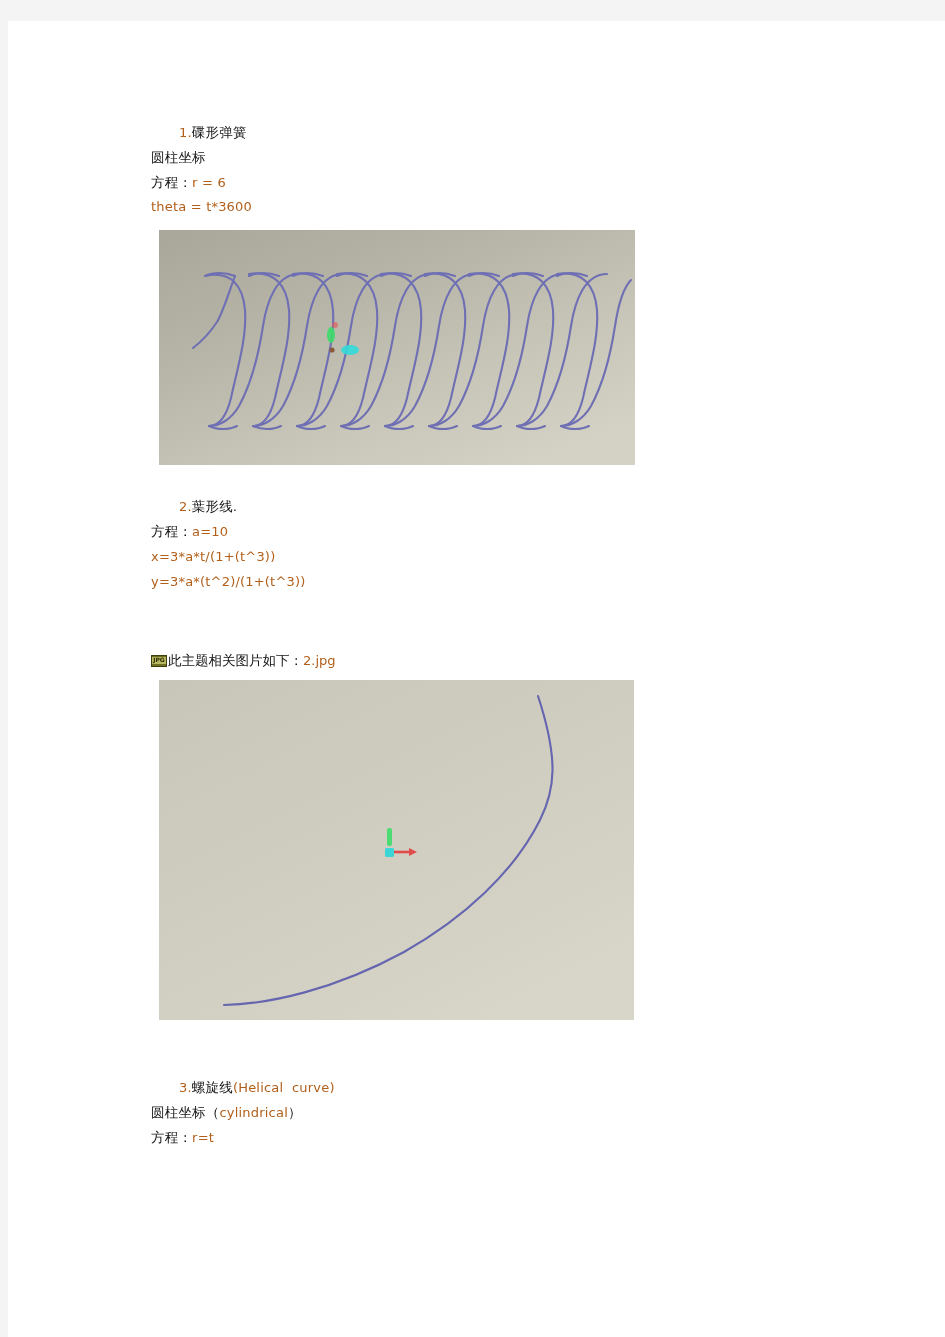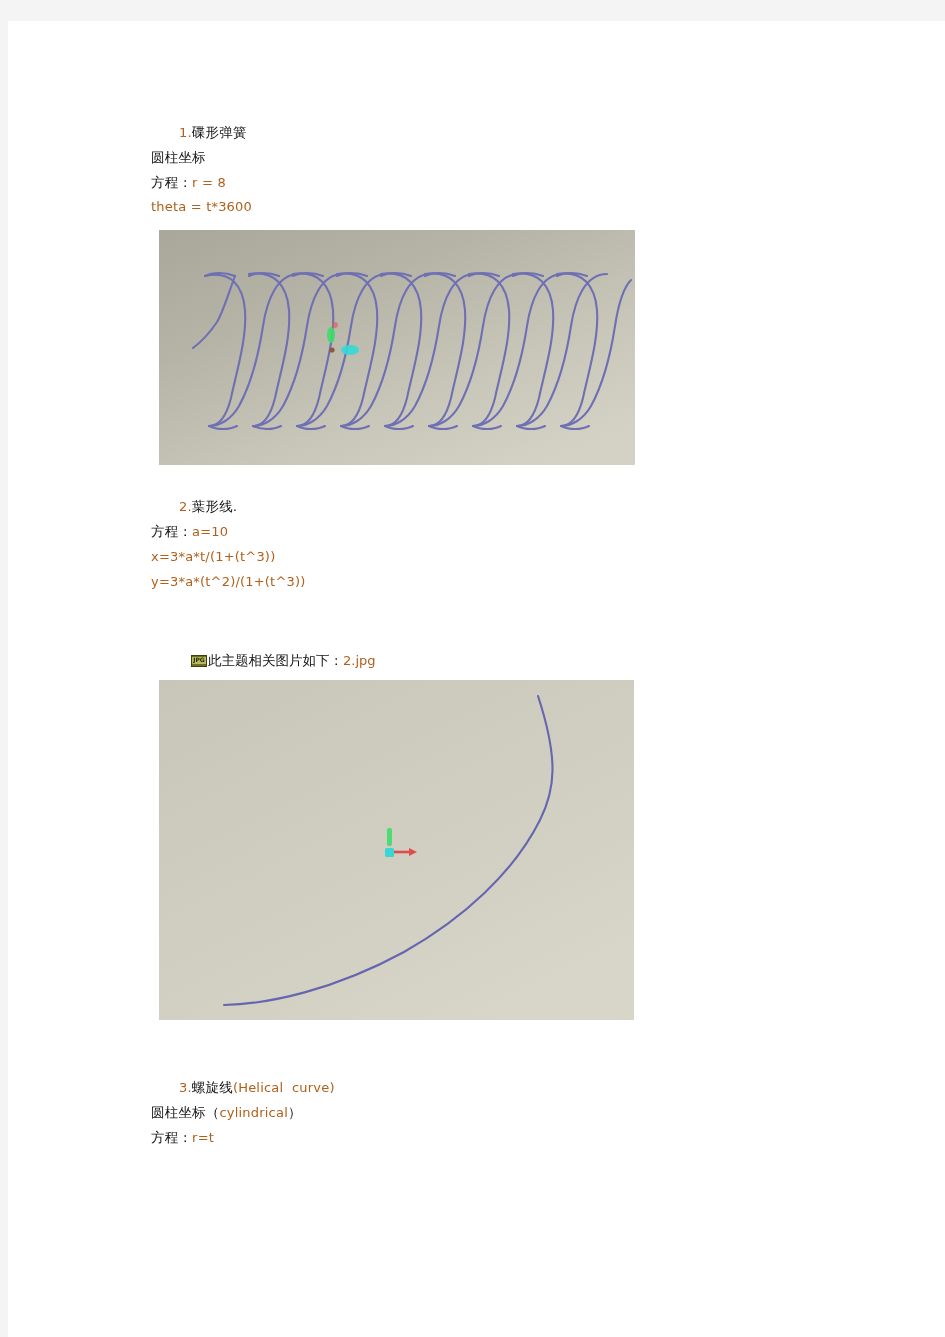--- a/index.html
+++ b/index.html
@@ -51,21 +51,20 @@
     font-size: 13.5px;
   }
   .spacer-md { height: 30px; }
   .spacer-lg { height: 56px; }
 
   
   .attach-row {
     display: flex;
     align-items: center;
     margin-top: 2px;
-    margin-left: 40px;
   }
   .jpg-icon {
     width: 16px;
     height: 16px;
     flex: 0 0 16px;
     position: relative;
     margin-right: 1px;
   }
   .jpg-icon .body {
     position: absolute;
@@ -127,21 +126,21 @@
 </head>
 <body>
 
 <div class="page">
   <div class="content">
 
     <div class="line indent"><span class="lat">1.</span><span class="cjk">碟形弹簧</span></div>
 
     <div class="line"><span class="cjk">圆柱坐标</span></div>
 
-    <div class="line"><span class="cjk">方程：</span><span class="lat">r = 8</span></div>
+    <div class="line"><span class="cjk">方程：</span><span class="lat">r = 6</span></div>
 
     <div class="line"><span class="lat">theta = t*3600</span></div>
 
 
     <div class="figure fig1">
       <svg viewBox="0 0 476 235" preserveAspectRatio="none">
         <defs>
           <linearGradient id="g1" x1="0" y1="0" x2="0.8" y2="1">
             <stop offset="0%" stop-color="#a9a79a"></stop>
             <stop offset="35%" stop-color="#b6b4a7"></stop>

